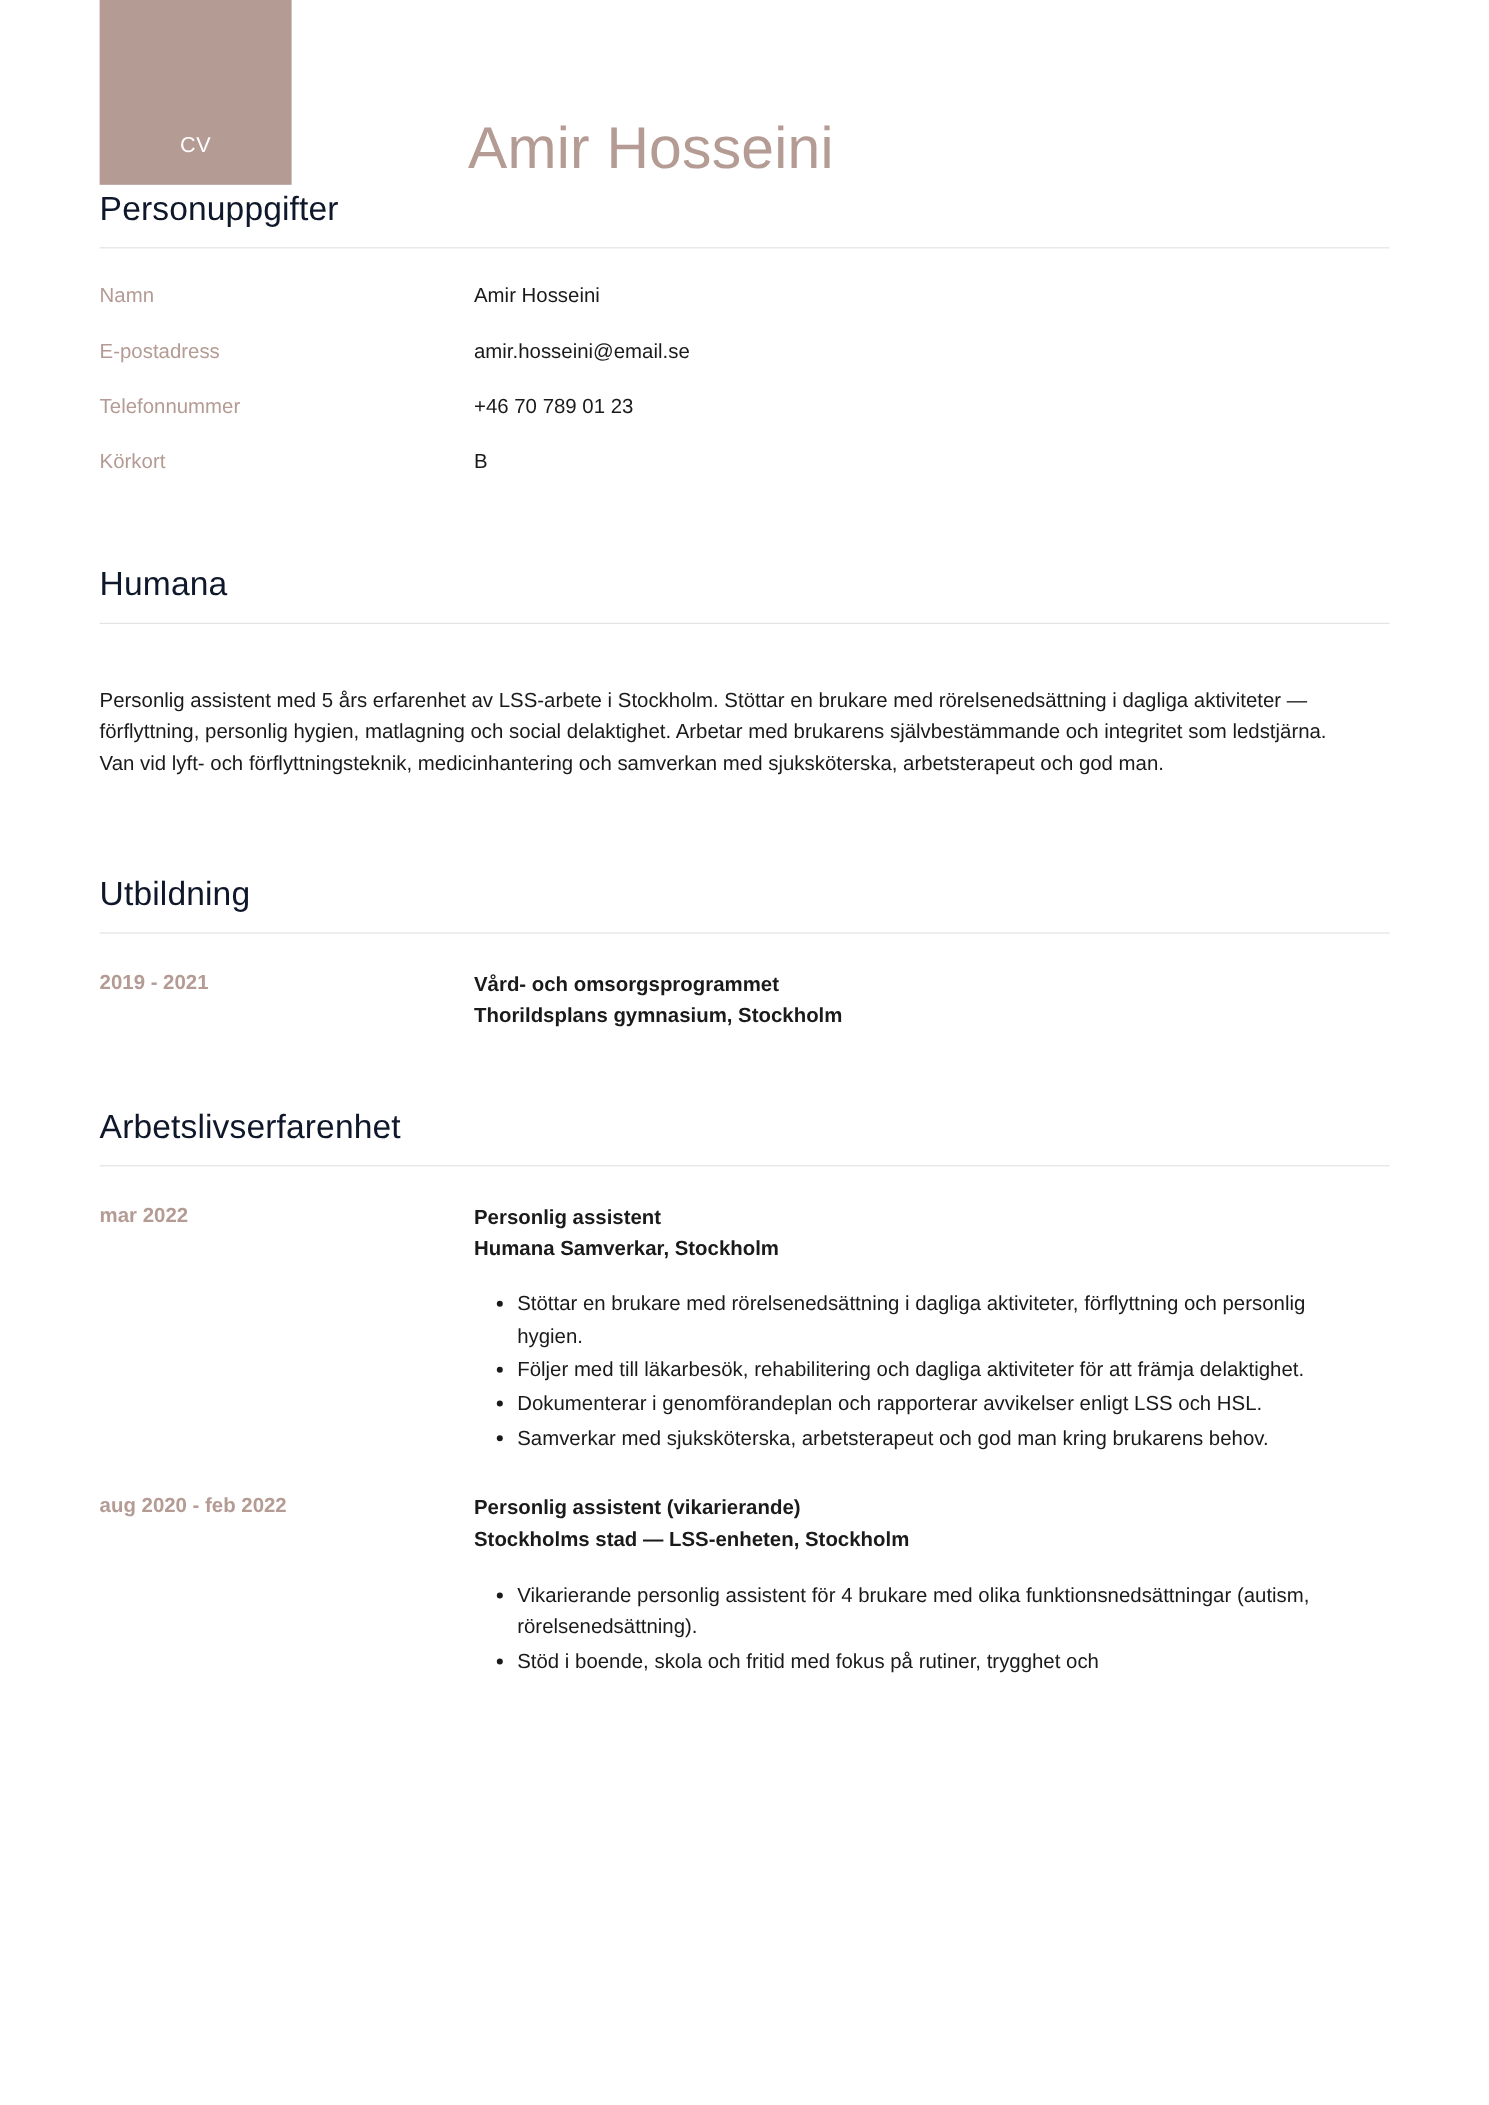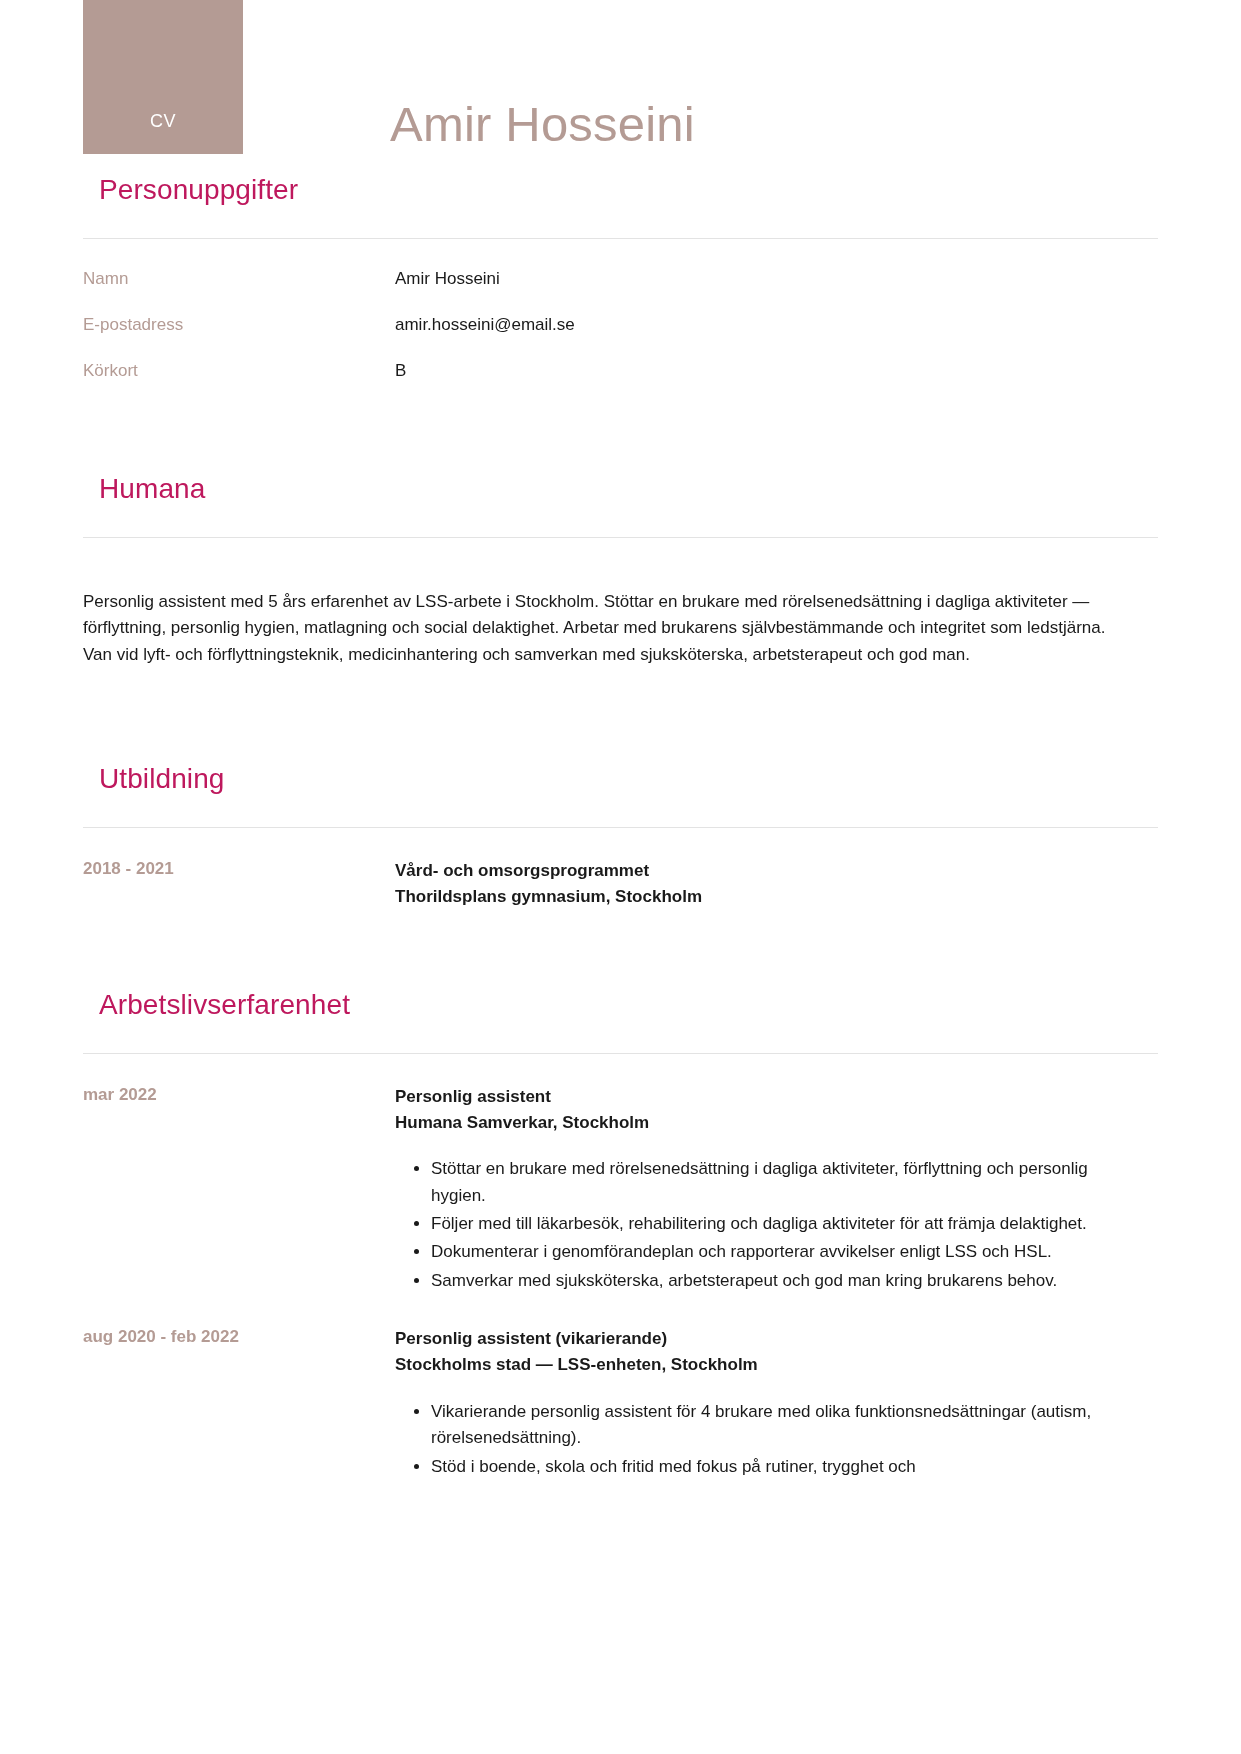--- a/index.html
+++ b/index.html
@@ -63,22 +63,22 @@
   .content {
     padding: 0 83px 0 83px;
     box-sizing: border-box;
   }
   .section {
     margin-top: 0;
   }
   .section-title {
     font-size: 28px;
     font-weight: 400;
-    color: #be185d;
-    margin: 16px;
+    color: #0f172a;
+    margin: 0;
     padding-bottom: 16px;
     letter-spacing: 0.1px;
   }
   .section-rule {
     border: 0;
     border-top: 1px solid #e3e3e3;
     margin: 0;
     height: 0;
   }
 
@@ -180,20 +180,24 @@
         <div class="detail-row">
           <div class="detail-label">Namn</div>
           <div class="detail-value">Amir Hosseini</div>
         </div>
 
         <div class="detail-row">
           <div class="detail-label">E-postadress</div>
           <div class="detail-value">amir.hosseini@email.se</div>
         </div>
 
+        <div class="detail-row">
+          <div class="detail-label">Telefonnummer</div>
+          <div class="detail-value">+46 70 789 01 23</div>
+        </div>
 
 
         <div class="detail-row">
           <div class="detail-label">Körkort</div>
           <div class="detail-value">B</div>
         </div>
 
       </div>
     </div>
 
@@ -205,21 +209,21 @@
       <p class="profile-text">Personlig assistent med 5 års erfarenhet av LSS-arbete i Stockholm. Stöttar en brukare med rörelsenedsättning i dagliga aktiviteter — förflyttning, personlig hygien, matlagning och social delaktighet. Arbetar med brukarens självbestämmande och integritet som ledstjärna. Van vid lyft- och förflyttningsteknik, medicinhantering och samverkan med sjuksköterska, arbetsterapeut och god man.</p>
     </div>
 
     <div class="space-lg"></div>
 
     <div class="section">
       <h2 class="section-title">Utbildning</h2>
       <hr class="section-rule">
 
       <div class="entry">
-        <div class="entry-date">2018 - 2021</div>
+        <div class="entry-date">2019 - 2021</div>
         <div class="entry-body">
           <div class="entry-title">Vård- och omsorgsprogrammet</div>
           <div class="entry-org">Thorildsplans gymnasium, Stockholm</div>
         </div>
       </div>
     </div>
 
     <div class="space-lg"></div>
 
     <div class="section">

